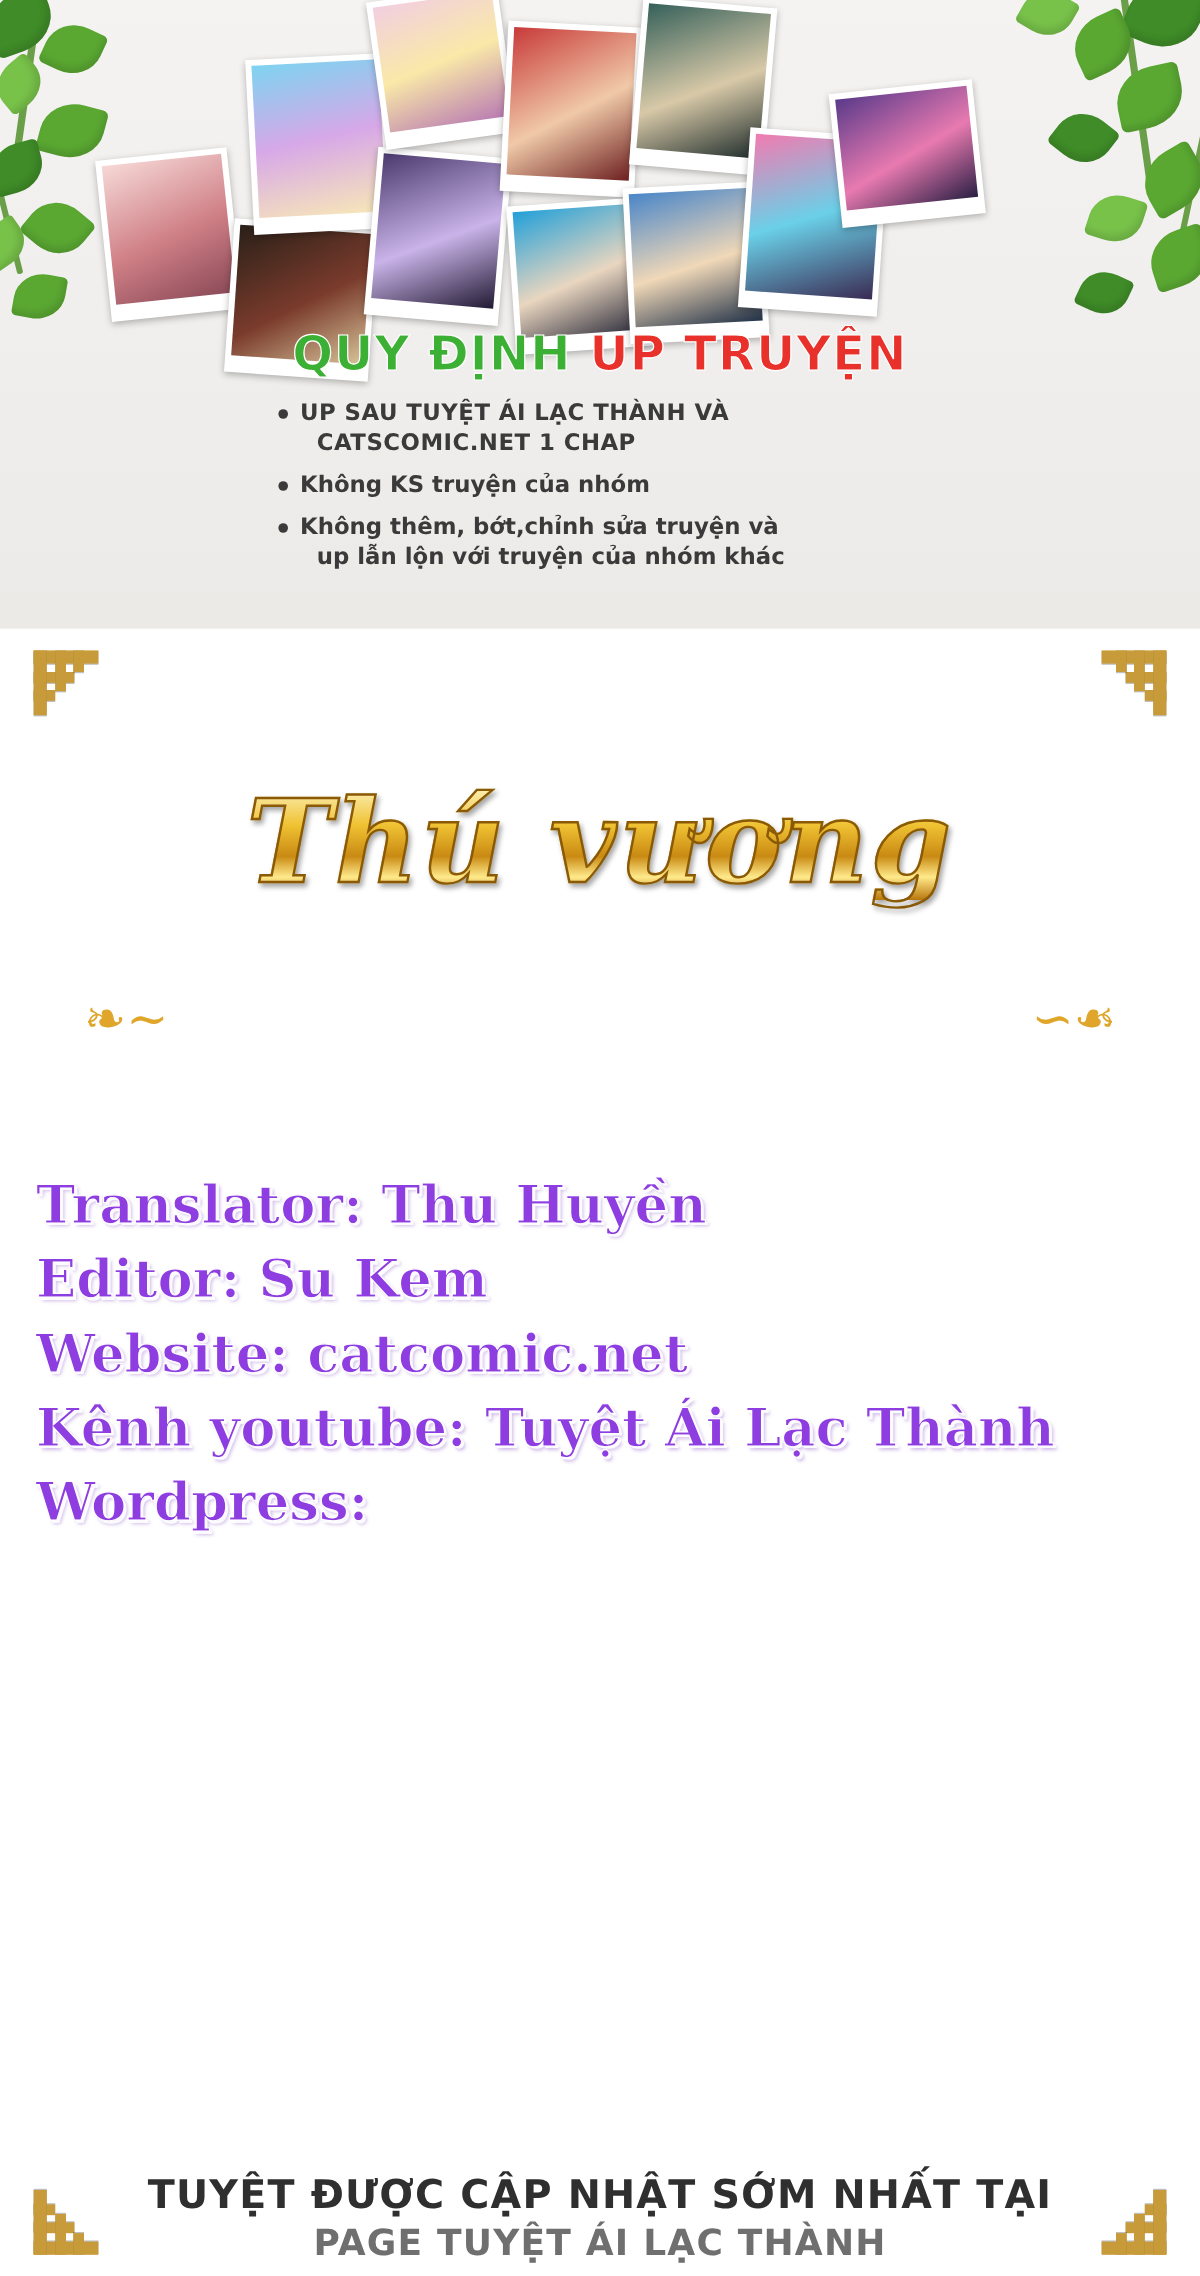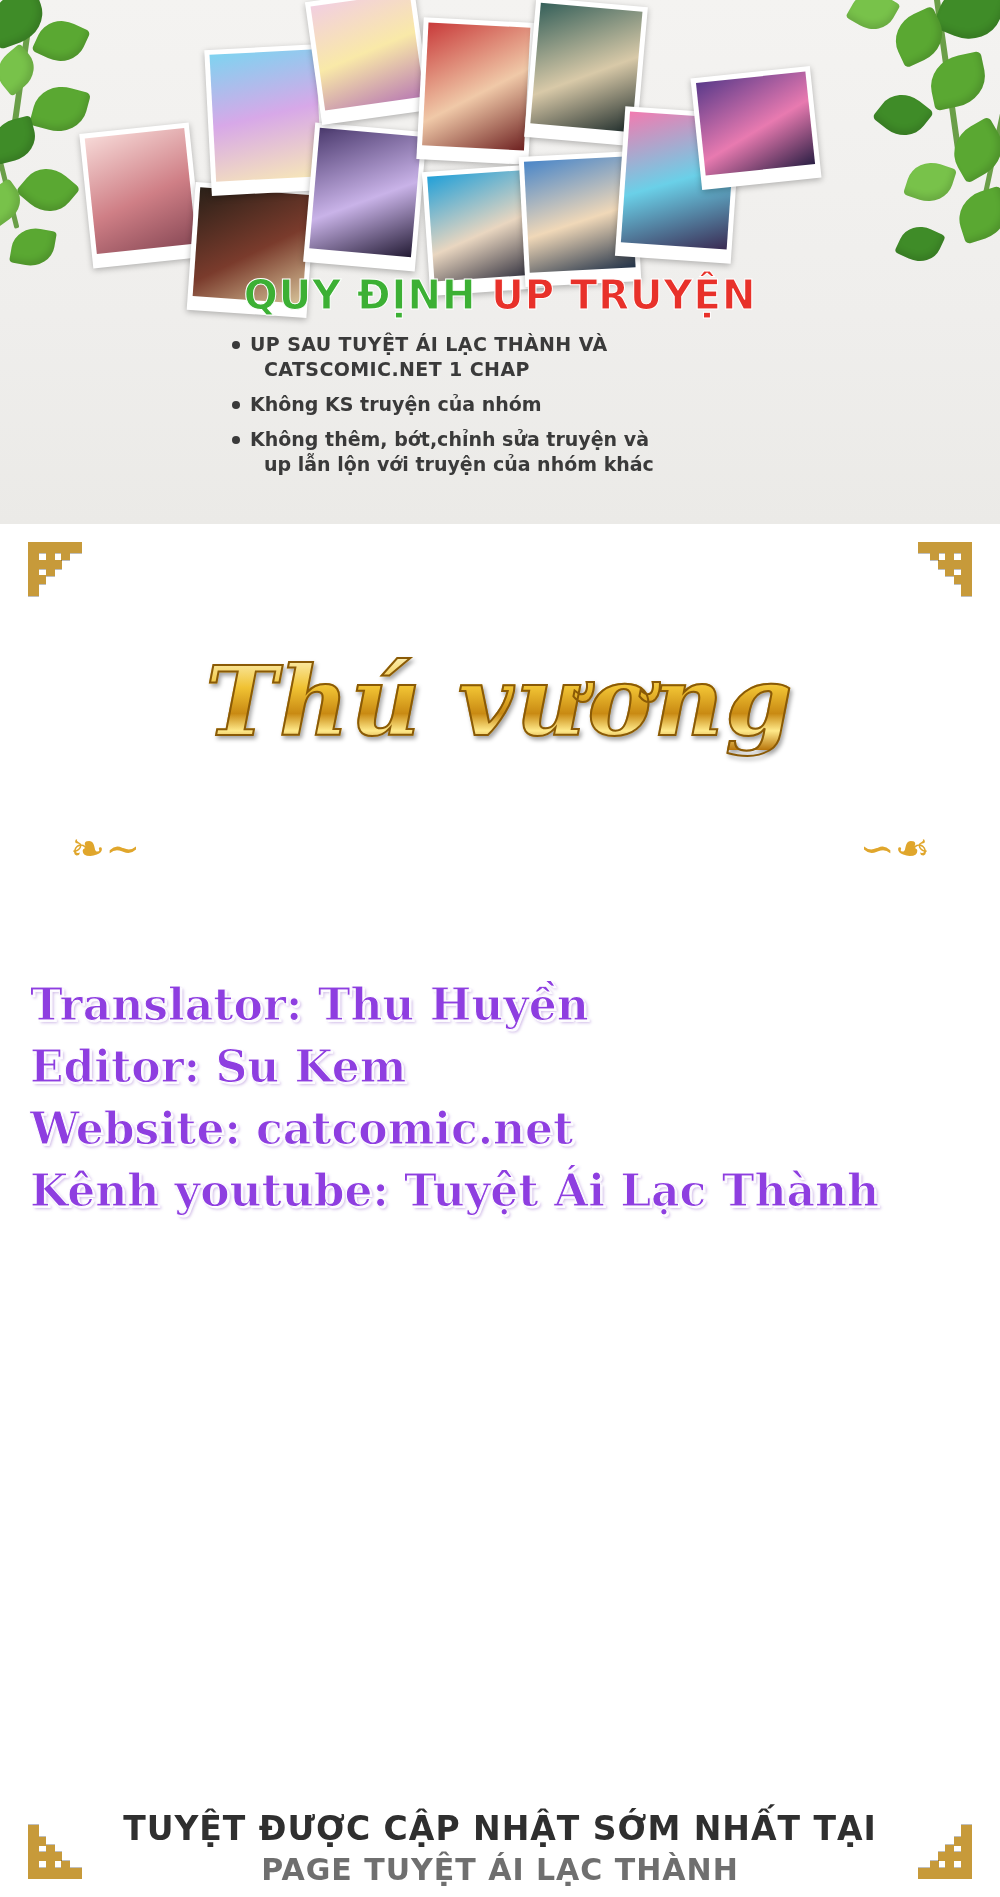--- a/index.html
+++ b/index.html
@@ -367,19 +367,20 @@
     <div class="logo-main">Thú vương</div>
   </div>
   <div class="flourish left" style="top:300px;">❧∼</div>
   <div class="flourish right" style="top:300px;">❧∼</div>
 
   <div class="credit-list" style="top:402px;margin-top:48px;">
     <div class="credit-line">Translator: Thu Huyền</div>
     <div class="credit-line">Editor: Su Kem</div>
     <div class="credit-line">Website: catcomic.net</div>
     <div class="credit-line">Kênh youtube: Tuyệt Ái Lạc Thành</div>
+    <div class="credit-line">Wordpress:</div>
   </div>
 
   <div class="footer">
     <div class="footer-l1">TUYỆT ĐƯỢC CẬP NHẬT SỚM NHẤT TẠI</div>
     <div class="footer-l2">PAGE TUYỆT ÁI LẠC THÀNH</div>
   </div>
 </div>
 
 </body></html>

